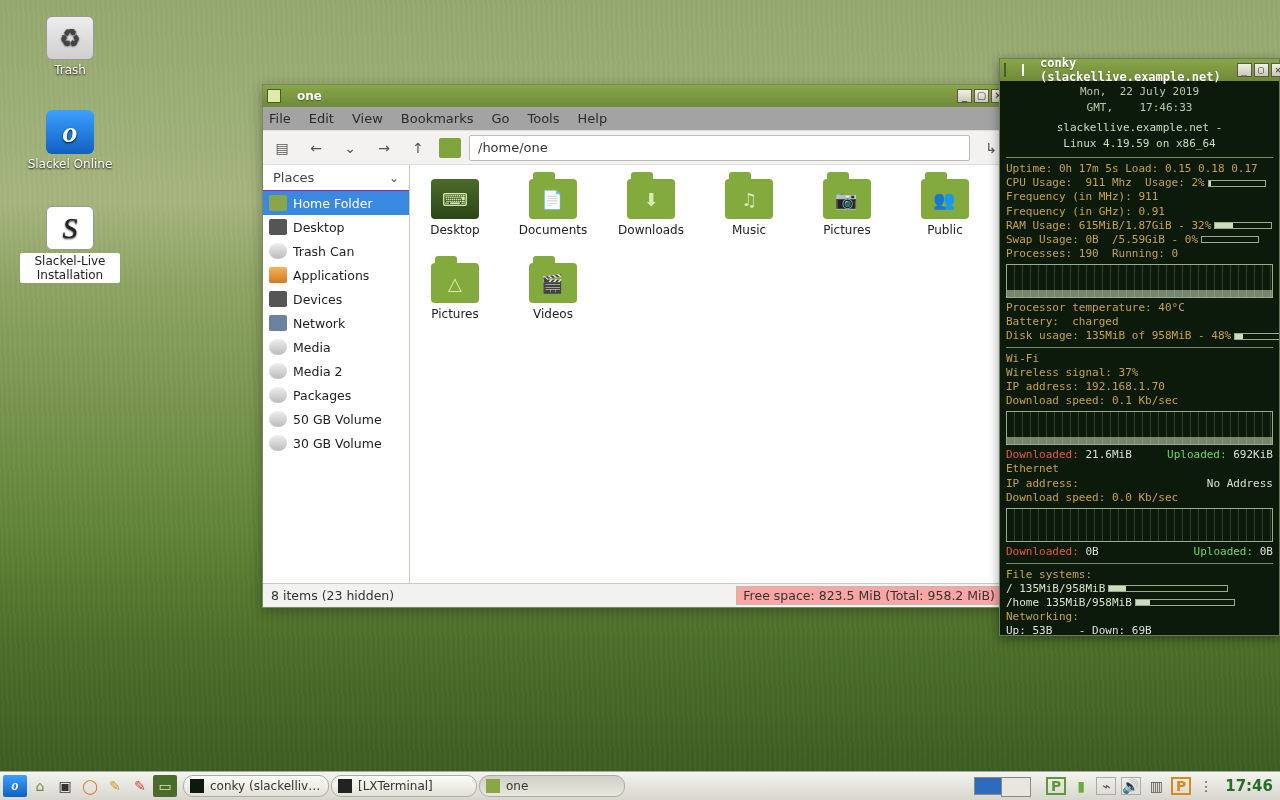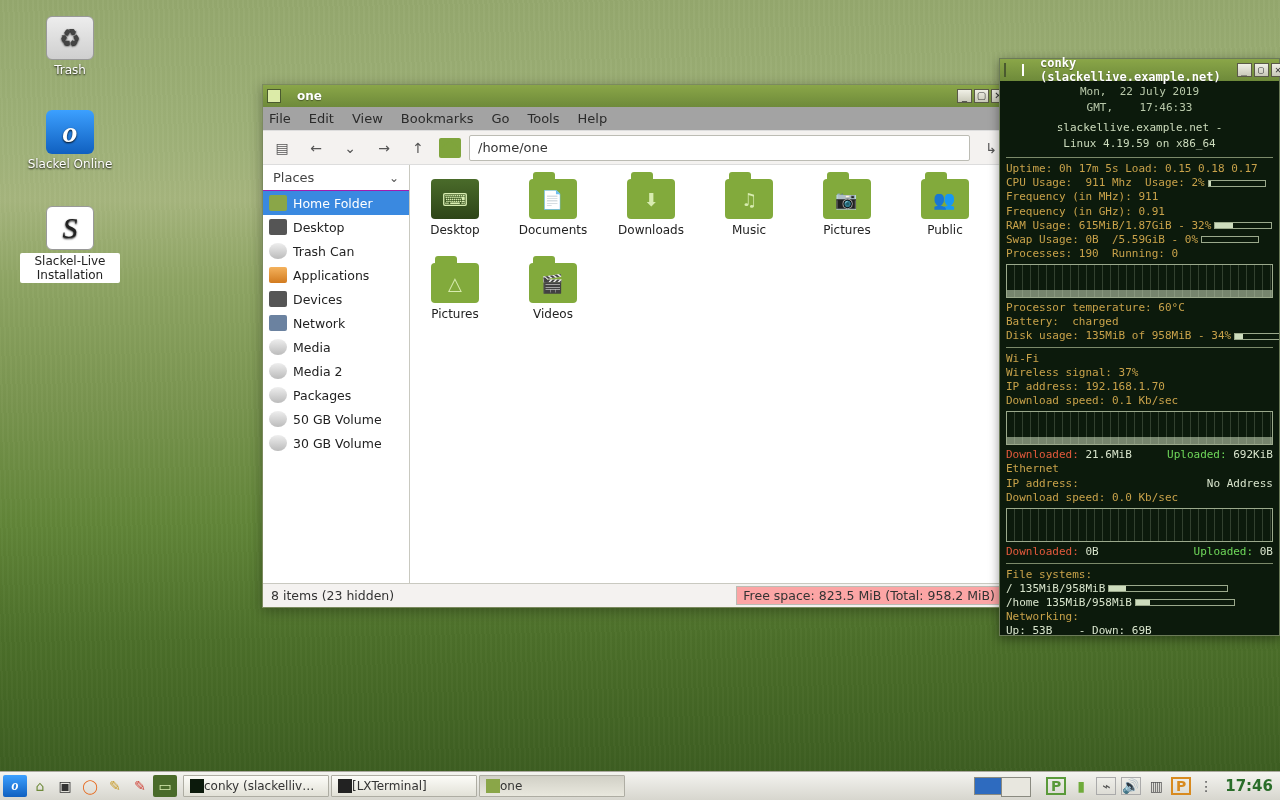--- a/index.html
+++ b/index.html
@@ -122,21 +122,21 @@
 .conky .twocol{display:flex;justify-content:space-between;}
 
 
 .taskbar{position:absolute;left:0;right:0;bottom:0;height:29px;
   background:linear-gradient(#f4f4f0,#d7d6ce);border-top:1px solid #a9a89e;
   display:flex;align-items:center;padding:0 3px;gap:2px;font-size:12px;color:#333;}
 .launchers{display:flex;gap:1px;margin-right:4px;}
 .lic{width:24px;height:22px;border-radius:2px;display:flex;align-items:center;
   justify-content:center;font-size:14px;cursor:pointer;}
 .task{min-width:146px;height:22px;border:1px solid #aeada3;background:linear-gradient(#fcfcf8,#e2e1d7);
-  display:flex;align-items:center;gap:0;padding:0 6px;cursor:pointer;border-radius:1px;}
+  display:flex;align-items:center;gap:6px;padding:0 6px;cursor:pointer;border-radius:10px;}
 .task .tic{width:14px;height:14px;flex:none;}
 .task.active{background:linear-gradient(#d1d0c6,#e9e8de);}
 .tray{margin-left:auto;display:flex;align-items:center;gap:5px;}
 .tray .tic{width:20px;height:18px;display:flex;align-items:center;justify-content:center;
   font-size:14px;color:#555;cursor:pointer;}
 .tray .pager{width:28px;height:18px;border:1px solid #8a8a80;background:#2e6bbf;position:relative;}
 .tray .pager::after{content:"";position:absolute;right:-30px;top:-1px;width:28px;height:18px;
  border:1px solid #8a8a80;background:#e8e7df;}
 .tray .pager-sp{width:34px;}
 .clock{font-weight:bold;color:#2a6d2a;font-size:15px;padding:0 4px;}
@@ -289,23 +289,23 @@
     <div class="hdr2 row" style="margin-top:-4px">Linux 4.19.59 on x86_64</div>
     <div class="sep"></div>
     <div class="row"><span class="klabel">Uptime: 0h 17m 5s Load: 0.15 0.18 0.17</span></div>
     <div class="row"><span class="klabel">CPU Usage:  911 Mhz  Usage: 2%</span><span class="bar"><i style="width:4%"></i></span></div>
     <div class="row"><span class="klabel">Frequency (in MHz): 911</span></div>
     <div class="row"><span class="klabel">Frequency (in GHz): 0.91</span></div>
     <div class="row"><span class="klabel">RAM Usage: 615MiB/1.87GiB - 32%</span><span class="bar"><i style="width:32%"></i></span></div>
     <div class="row"><span class="klabel">Swap Usage: 0B  /5.59GiB - 0%</span><span class="bar"><i style="width:0%"></i></span></div>
     <div class="row"><span class="klabel">Processes: 190  Running: 0</span></div>
     <div class="graph"></div>
-    <div class="row"><span class="klabel">Processor temperature: 60°C</span></div>
+    <div class="row"><span class="klabel">Processor temperature: 40°C</span></div>
     <div class="row"><span class="klabel">Battery:  charged</span></div>
-    <div class="row"><span class="klabel">Disk usage: 135MiB of 958MiB - 34%</span><span class="bar"><i style="width:14%"></i></span></div>
+    <div class="row"><span class="klabel">Disk usage: 135MiB of 958MiB - 48%</span><span class="bar"><i style="width:14%"></i></span></div>
     <div class="sep"></div>
     <div class="row klabel">Wi-Fi</div>
     <div class="row"><span class="klabel">Wireless signal: 37%</span></div>
     <div class="row"><span class="klabel">IP address: 192.168.1.70</span></div>
     <div class="row"><span class="klabel">Download speed: 0.1 Kb/sec</span></div>
     <div class="graph"></div>
     <div class="twocol">
       <span><span class="red">Downloaded:</span> <span>21.6MiB</span></span>
       <span><span class="grn">Uploaded:</span> <span>692KiB</span></span>
     </div>

